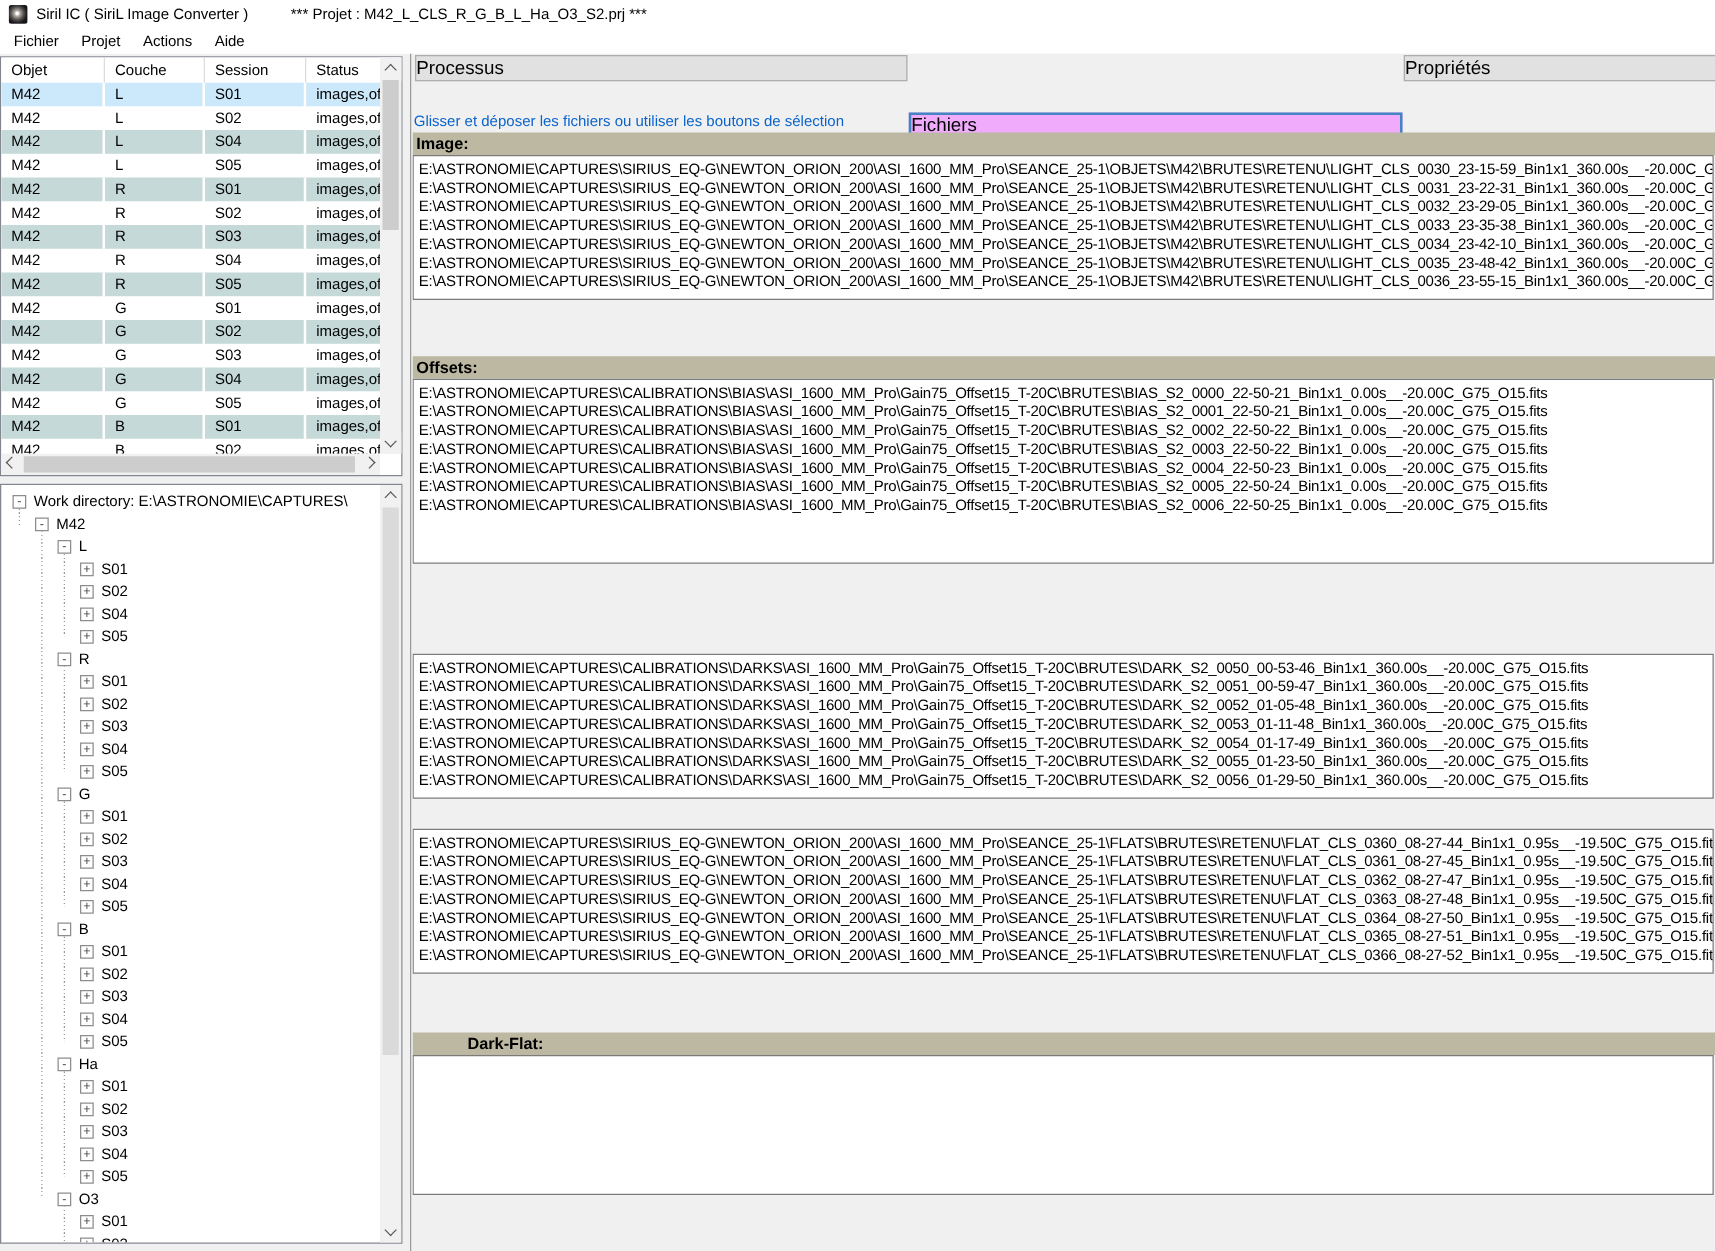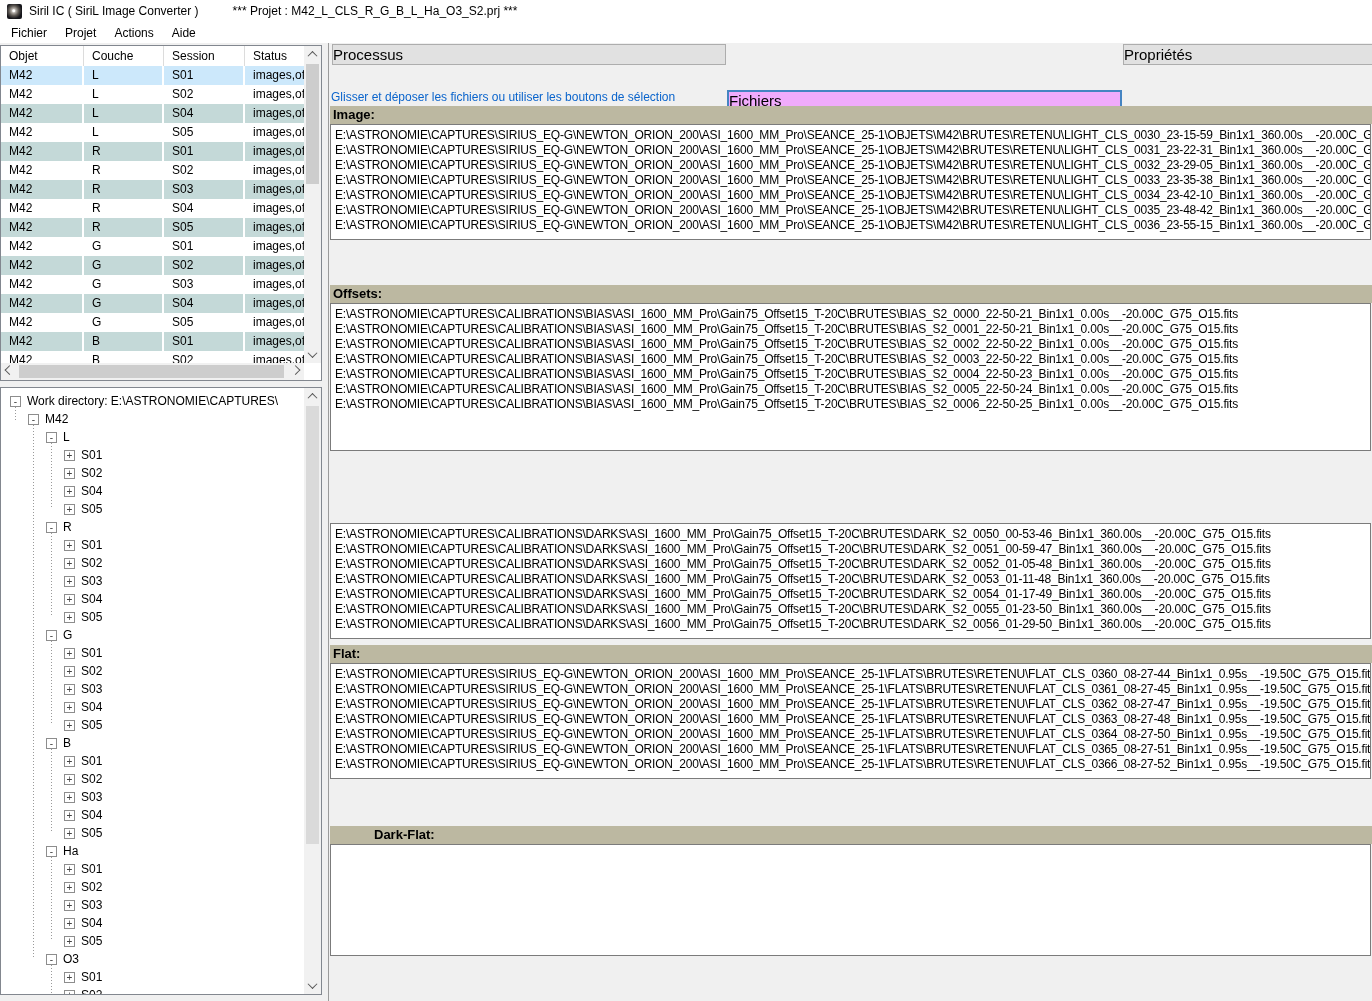--- a/index.html
+++ b/index.html
@@ -455,21 +455,20 @@
 
   <div class="path">E:\ASTRONOMIE\CAPTURES\CALIBRATIONS\DARKS\ASI_1600_MM_Pro\Gain75_Offset15_T-20C\BRUTES\DARK_S2_0050_00-53-46_Bin1x1_360.00s__-20.00C_G75_O15.fits</div>
       <div class="path">E:\ASTRONOMIE\CAPTURES\CALIBRATIONS\DARKS\ASI_1600_MM_Pro\Gain75_Offset15_T-20C\BRUTES\DARK_S2_0051_00-59-47_Bin1x1_360.00s__-20.00C_G75_O15.fits</div>
       <div class="path">E:\ASTRONOMIE\CAPTURES\CALIBRATIONS\DARKS\ASI_1600_MM_Pro\Gain75_Offset15_T-20C\BRUTES\DARK_S2_0052_01-05-48_Bin1x1_360.00s__-20.00C_G75_O15.fits</div>
       <div class="path">E:\ASTRONOMIE\CAPTURES\CALIBRATIONS\DARKS\ASI_1600_MM_Pro\Gain75_Offset15_T-20C\BRUTES\DARK_S2_0053_01-11-48_Bin1x1_360.00s__-20.00C_G75_O15.fits</div>
       <div class="path">E:\ASTRONOMIE\CAPTURES\CALIBRATIONS\DARKS\ASI_1600_MM_Pro\Gain75_Offset15_T-20C\BRUTES\DARK_S2_0054_01-17-49_Bin1x1_360.00s__-20.00C_G75_O15.fits</div>
       <div class="path">E:\ASTRONOMIE\CAPTURES\CALIBRATIONS\DARKS\ASI_1600_MM_Pro\Gain75_Offset15_T-20C\BRUTES\DARK_S2_0055_01-23-50_Bin1x1_360.00s__-20.00C_G75_O15.fits</div>
       <div class="path">E:\ASTRONOMIE\CAPTURES\CALIBRATIONS\DARKS\ASI_1600_MM_Pro\Gain75_Offset15_T-20C\BRUTES\DARK_S2_0056_01-29-50_Bin1x1_360.00s__-20.00C_G75_O15.fits</div>
     </div>
 
-  <div class="sec-h" style="top:602px;">Flat:</div>
   <div class="sec-list" style="top:620px;height:116px;">
 
   <div class="path">E:\ASTRONOMIE\CAPTURES\SIRIUS_EQ-G\NEWTON_ORION_200\ASI_1600_MM_Pro\SEANCE_25-1\FLATS\BRUTES\RETENU\FLAT_CLS_0360_08-27-44_Bin1x1_0.95s__-19.50C_G75_O15.fits</div>
       <div class="path">E:\ASTRONOMIE\CAPTURES\SIRIUS_EQ-G\NEWTON_ORION_200\ASI_1600_MM_Pro\SEANCE_25-1\FLATS\BRUTES\RETENU\FLAT_CLS_0361_08-27-45_Bin1x1_0.95s__-19.50C_G75_O15.fits</div>
       <div class="path">E:\ASTRONOMIE\CAPTURES\SIRIUS_EQ-G\NEWTON_ORION_200\ASI_1600_MM_Pro\SEANCE_25-1\FLATS\BRUTES\RETENU\FLAT_CLS_0362_08-27-47_Bin1x1_0.95s__-19.50C_G75_O15.fits</div>
       <div class="path">E:\ASTRONOMIE\CAPTURES\SIRIUS_EQ-G\NEWTON_ORION_200\ASI_1600_MM_Pro\SEANCE_25-1\FLATS\BRUTES\RETENU\FLAT_CLS_0363_08-27-48_Bin1x1_0.95s__-19.50C_G75_O15.fits</div>
       <div class="path">E:\ASTRONOMIE\CAPTURES\SIRIUS_EQ-G\NEWTON_ORION_200\ASI_1600_MM_Pro\SEANCE_25-1\FLATS\BRUTES\RETENU\FLAT_CLS_0364_08-27-50_Bin1x1_0.95s__-19.50C_G75_O15.fits</div>
       <div class="path">E:\ASTRONOMIE\CAPTURES\SIRIUS_EQ-G\NEWTON_ORION_200\ASI_1600_MM_Pro\SEANCE_25-1\FLATS\BRUTES\RETENU\FLAT_CLS_0365_08-27-51_Bin1x1_0.95s__-19.50C_G75_O15.fits</div>
       <div class="path">E:\ASTRONOMIE\CAPTURES\SIRIUS_EQ-G\NEWTON_ORION_200\ASI_1600_MM_Pro\SEANCE_25-1\FLATS\BRUTES\RETENU\FLAT_CLS_0366_08-27-52_Bin1x1_0.95s__-19.50C_G75_O15.fits</div>
     </div>

